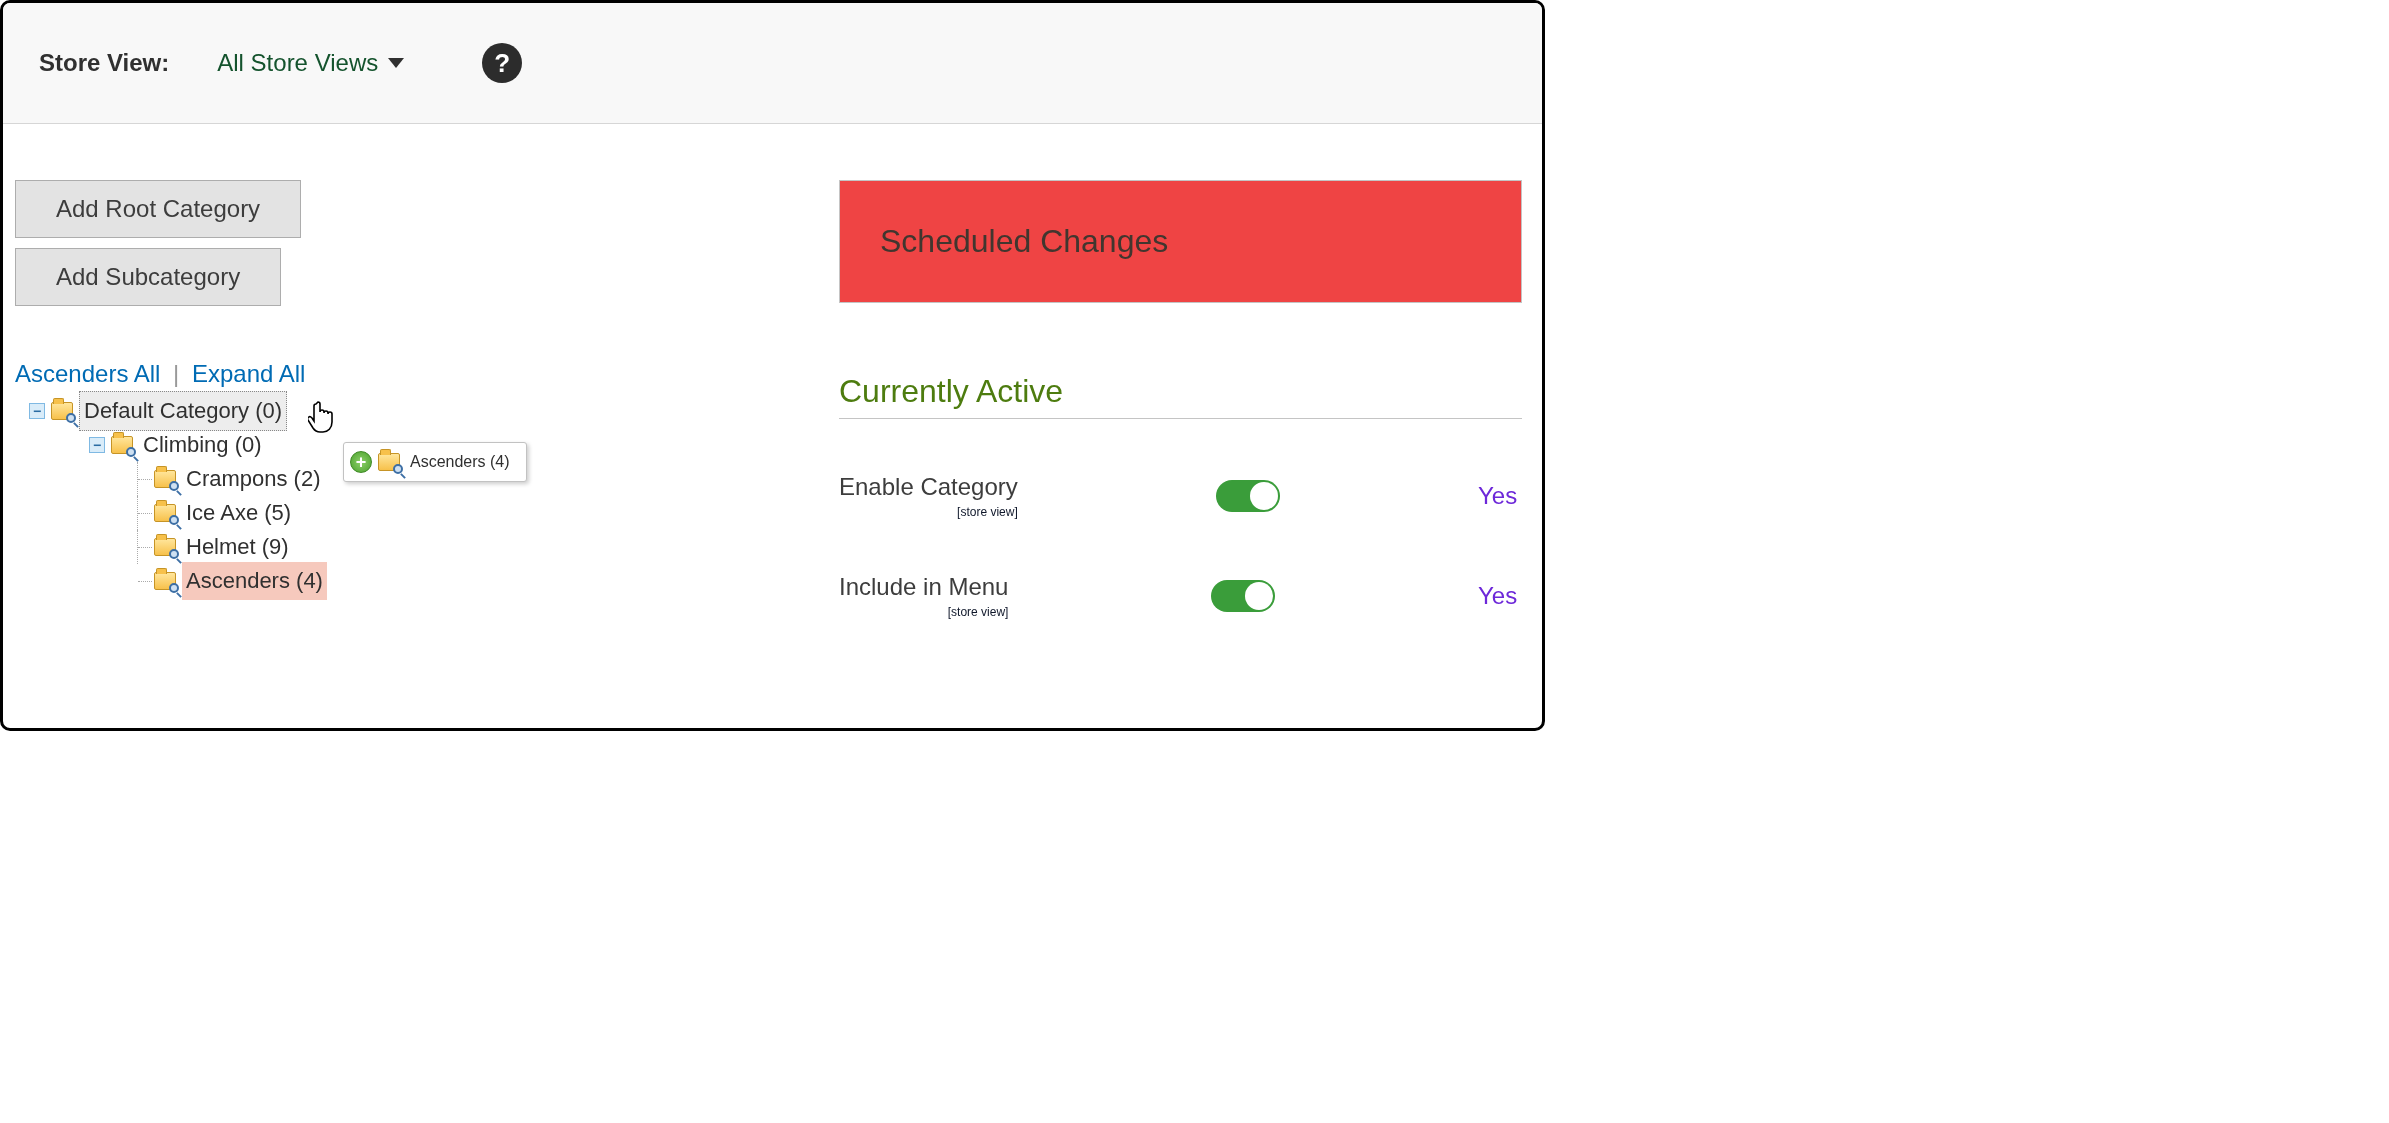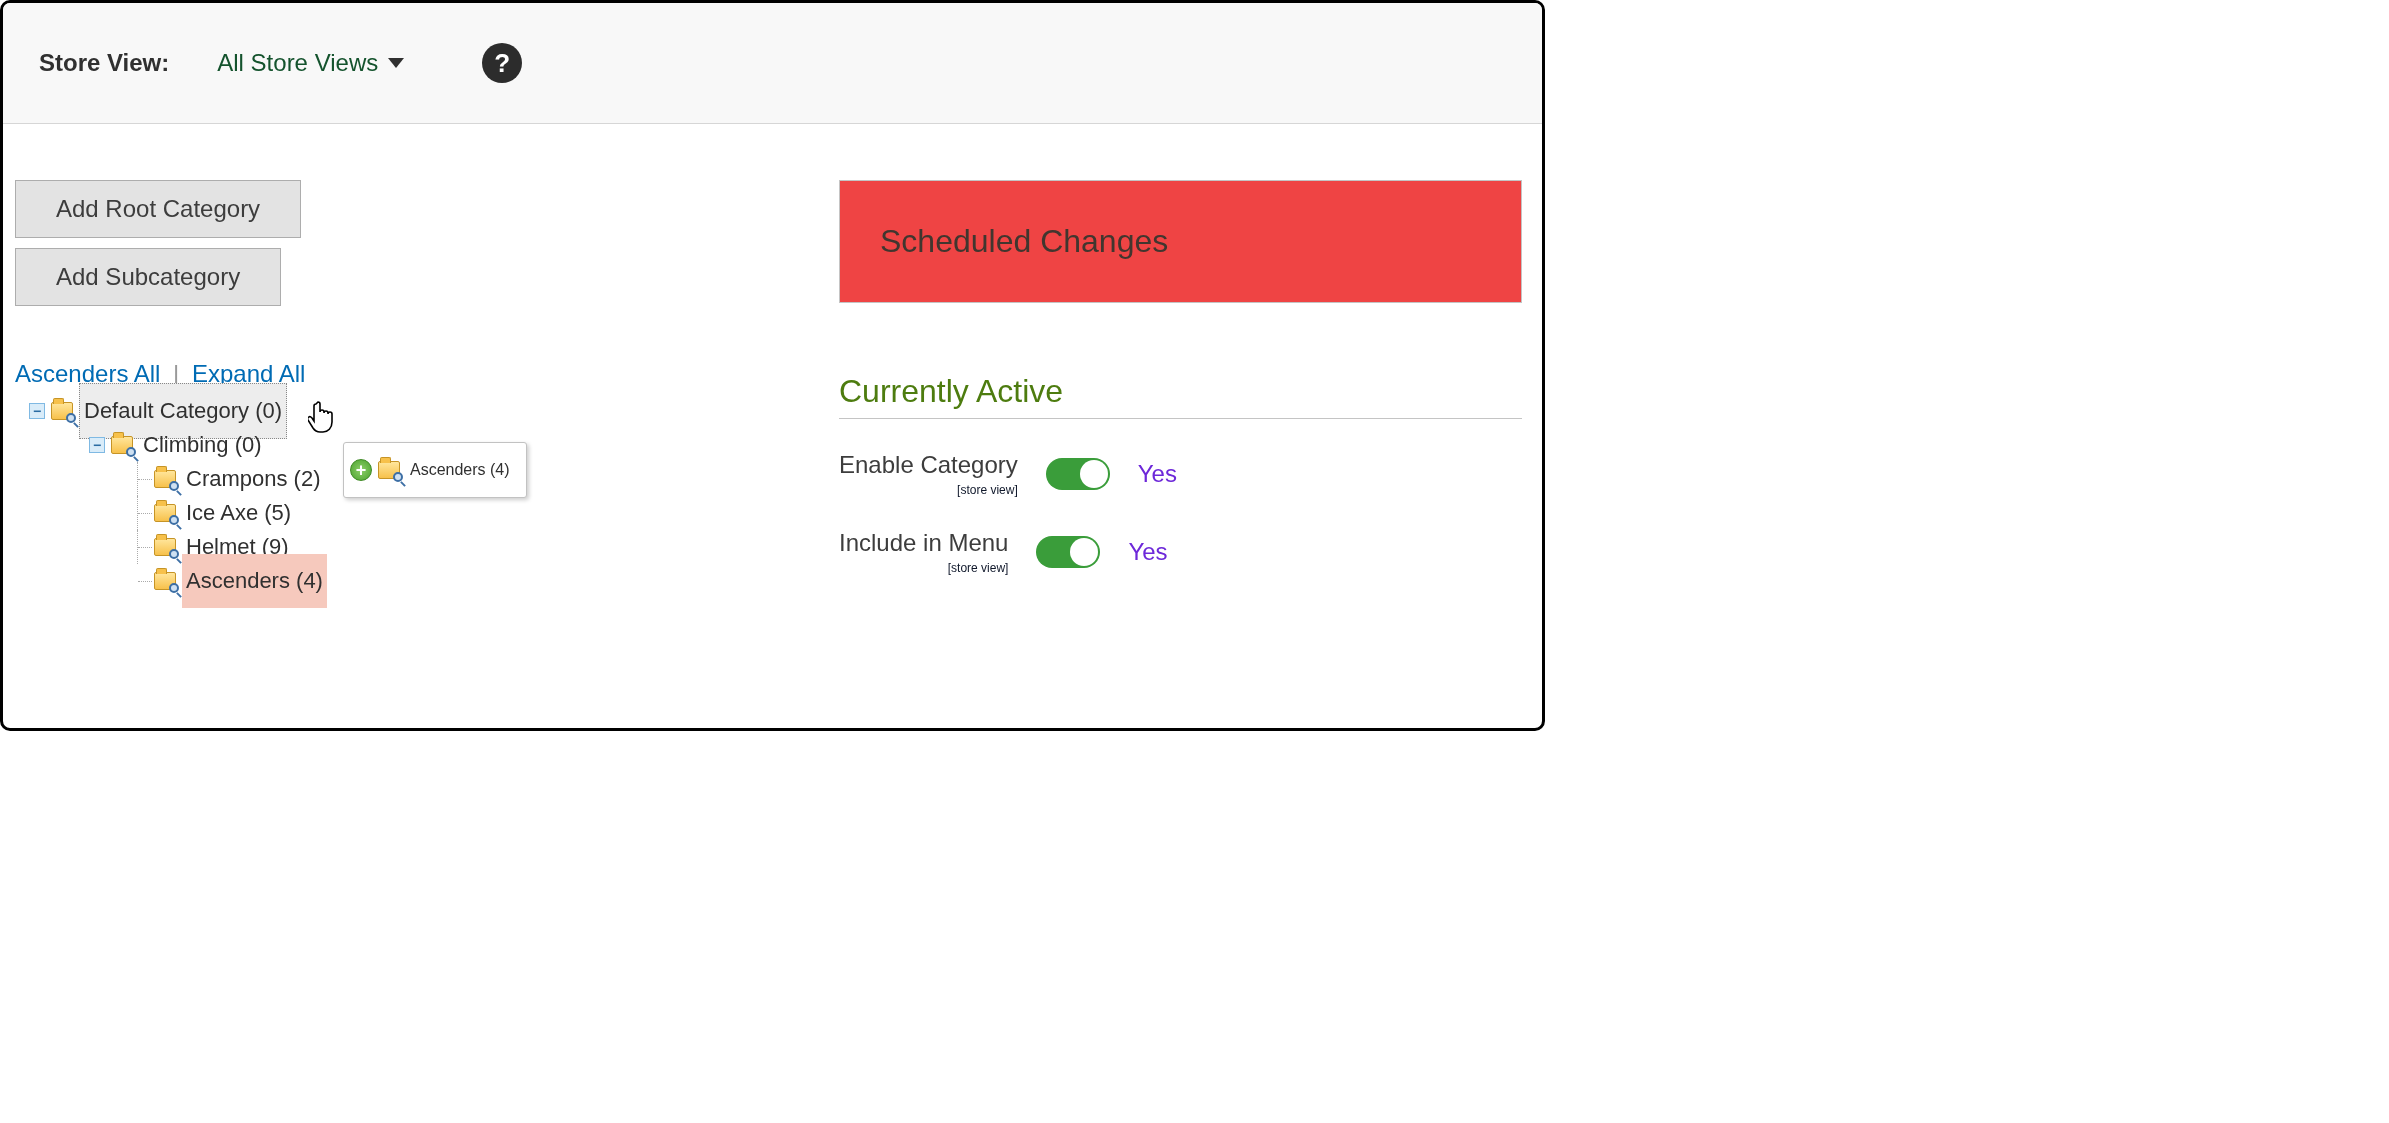--- a/index.html
+++ b/index.html
@@ -141,21 +141,21 @@
     background: #cfe1f2;
   }
   .folder .mag:after {
     content: "";
     position: absolute;
     right: -5px; bottom: -5px;
     width: 6px; height: 2px;
     background: #3d6fa5;
     transform: rotate(45deg);
   }
-  .node-label { padding: 14px 4px; }
+  .node-label { padding: 6px 4px; }
   .selected { border: 1px dotted #888; background: #ededed; }
   .dragged { background: #f6c9bd; }
   
   .connector {
     width: 14px;
     border-bottom: 1px dotted #aaa;
     margin-right: 2px;
     align-self: center;
   }
   .vstub {
@@ -212,22 +212,22 @@
     font-size: 32px;
     font-weight: 300;
     color: #4d7c0f;
     margin-top: 70px;
     padding-bottom: 8px;
     border-bottom: 1px solid #c4c4c4;
   }
   .field-row {
     display: flex;
     align-items: center;
-    justify-content: flex-start;
-    margin-top: 32px;
+    justify-content: space-between;
+    margin-top: 54px;
     gap: 28px;
   }
   .field-label-wrap { text-align: right; }
   .field-label { font-size: 24px; color: #3d3d3d; }
   .field-scope { font-size: 12px; color: #0f172a; display: block; margin-top: 4px; }
   .switch {
     width: 64px; height: 32px;
     border-radius: 16px;
     background: #3a9d3a;
     position: relative;

